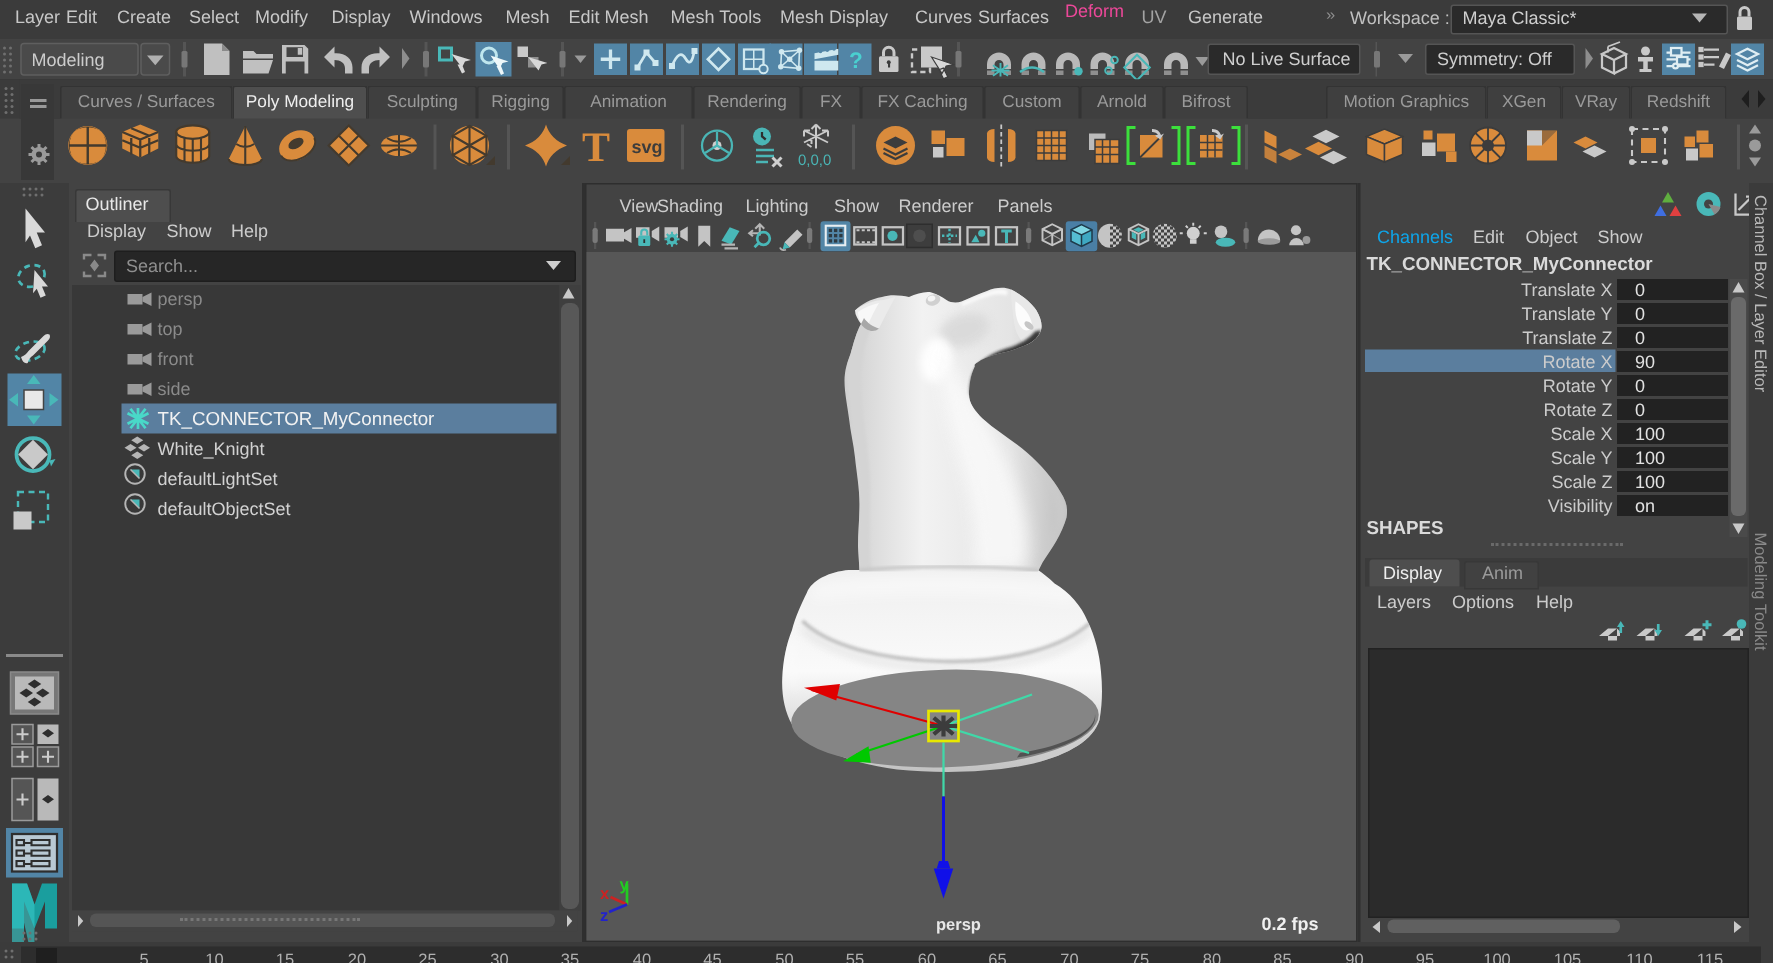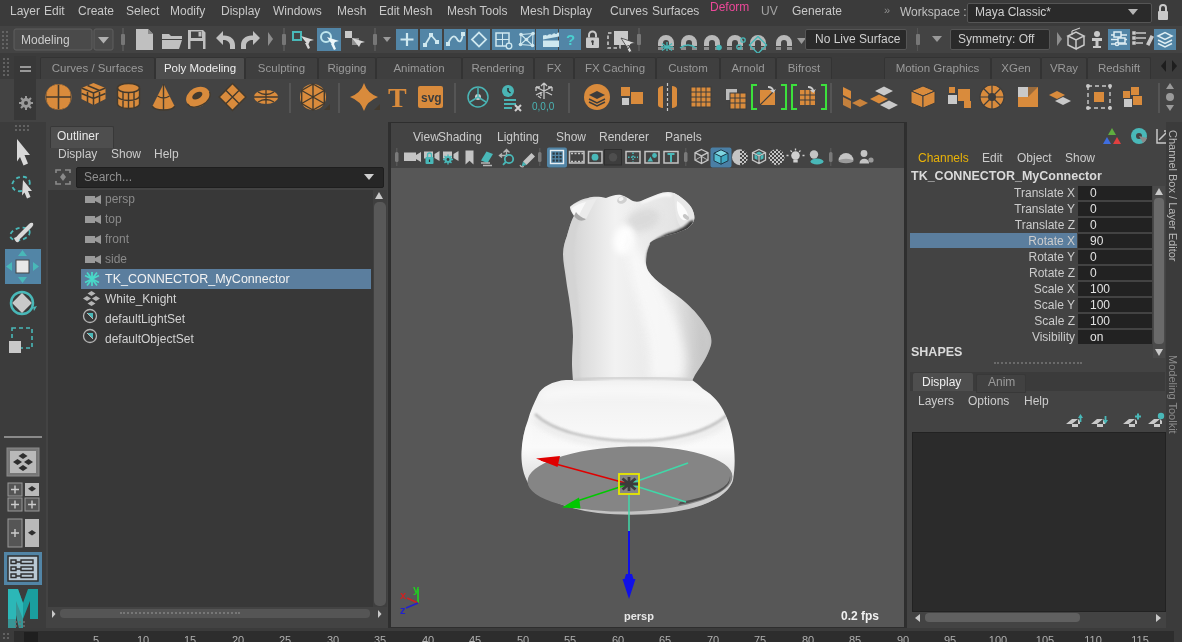--- a/index.html
+++ b/index.html
@@ -998,21 +998,21 @@
   <g>
         <circle cx="39" cy="10" r="8" fill="#49b8b8"></circle>
         <circle cx="39" cy="10" r="3" fill="#434343"></circle>
         <path d="M39 10 l8 2 a8 8 0 0 1 -4 5 z" fill="#8a8a8a"></path>
       </g>
   <g stroke="#c9c9c9" stroke-width="1.5" fill="none">
         <path d="M57 3 v14 h13"></path>
         <path d="M59 14 l9 -9 M64 5 h4 v4"></path>
       </g>
 </svg>
-<div class="txt" style="left:918px;top:151px;font-size:12px;color:#eab308;">Channels</div>
+<div class="txt" style="left:918px;top:151px;font-size:12px;color:#0ea5e9;">Channels</div>
 <div class="txt" style="left:982px;top:151px;font-size:12px;color:#cccccc;">Edit</div>
 <div class="txt" style="left:1017px;top:151px;font-size:12px;color:#cccccc;">Object</div>
 <div class="txt" style="left:1065px;top:151px;font-size:12px;color:#cccccc;">Show</div>
 <div class="txt" style="left:911px;top:169px;font-size:12.5px;font-weight:bold;color:#dadada;">TK_CONNECTOR_MyConnector</div>
 
 <div class="abs" style="left:910px;top:233px;width:167px;height:15px;background:#5b7e9e;"></div>
 <svg class="abs" style="left:907px;top:185px;" width="246" height="160" viewBox="0 0 246 160">
   <g font-size="12" fill="#cccccc" text-anchor="end">
     <text x="168" y="12">Translate X</text>
     <text x="168" y="28">Translate Y</text>

